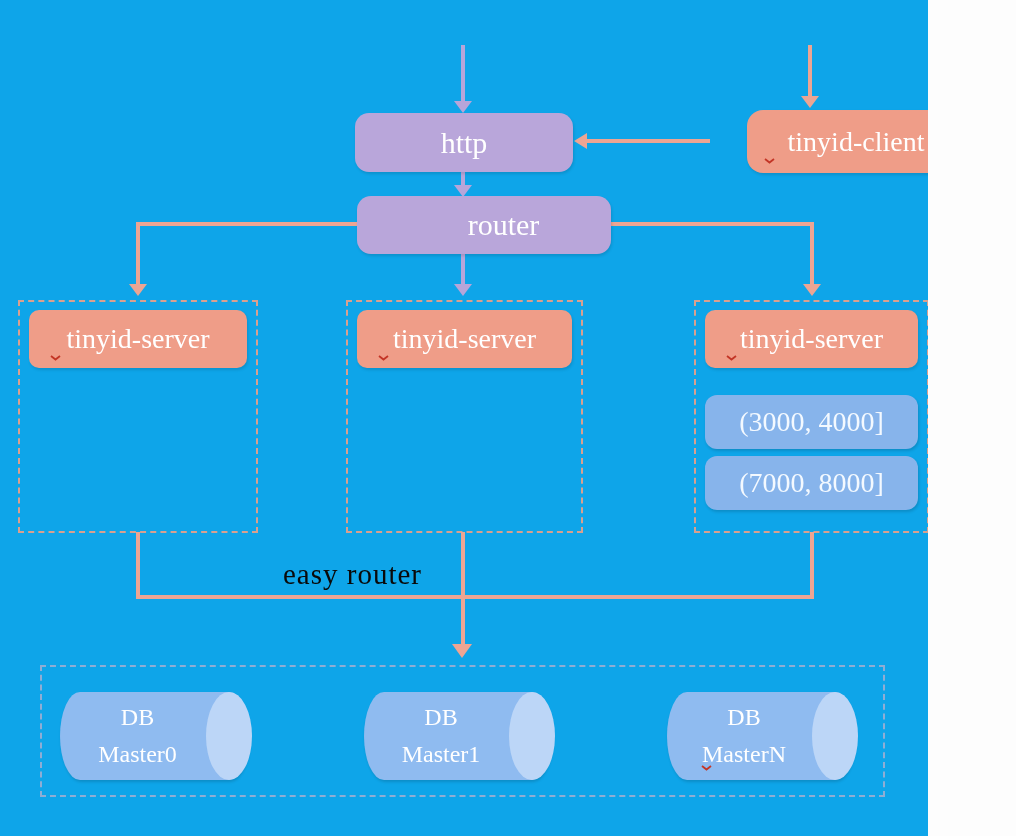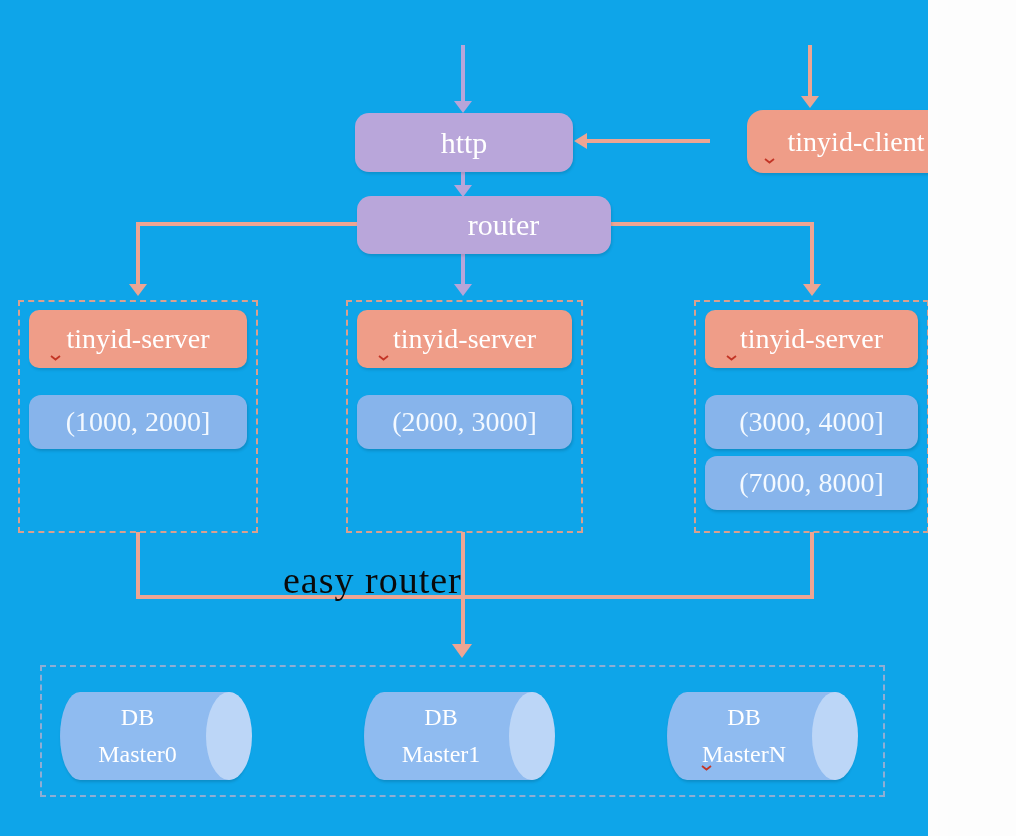--- a/index.html
+++ b/index.html
@@ -43,21 +43,21 @@
   .range-badge.r2{margin-top:7px;}
   
   .line{position:absolute;}
   .sline{background:var(--conn-salmon,#eda593);}
   .pline{background:var(--conn-purple,#b7a5d9);}
   .ah-down-s{position:absolute;width:0;height:0;border-left:9px solid transparent;border-right:9px solid transparent;border-top:12px solid var(--conn-salmon,#eda593);}
   .ah-down-p{position:absolute;width:0;height:0;border-left:9px solid transparent;border-right:9px solid transparent;border-top:12px solid var(--conn-purple,#b7a5d9);}
   .ah-left-s{position:absolute;width:0;height:0;border-top:8px solid transparent;border-bottom:8px solid transparent;border-right:13px solid var(--conn-salmon,#eda593);}
   
   #easy-router-label{
-    position:absolute;left:283px;top:558px;font-size:38px;color:#0a0a0a;
+    position:absolute;left:283px;top:558px;font-size:29px;color:#0a0a0a;
     letter-spacing:1px;
   }
   
   #db-box{
     position:absolute;left:40px;top:665px;width:845px;height:132px;
     box-sizing:border-box;border:2px dashed var(--db-border,#8fadd4);
   }
   .cylinder{
     position:absolute;top:25px;height:88px;
     background:var(--cyl-body,#8fbbf0);
@@ -127,34 +127,28 @@
       </svg>
   </div>
 
   <div class="group" id="group-0">
     <div class="server-box salmon">
       <span>tinyid-server</span>
       <svg class="squiggle" style="left:21px;bottom:7px;" width="11" height="6" viewBox="0 0 11 6">
           <polyline points="1,1 5.5,4.5 10,1" fill="none" stroke="#c33526" stroke-width="1.8"></polyline>
         </svg>
     </div>
-    <div class="range-badge bluebadge r1">
-      <span>(1000, 2000]</span>
-    </div>
   </div>
 
   <div class="group" id="group-1">
     <div class="server-box salmon">
       <span>tinyid-server</span>
       <svg class="squiggle" style="left:21px;bottom:7px;" width="11" height="6" viewBox="0 0 11 6">
           <polyline points="1,1 5.5,4.5 10,1" fill="none" stroke="#c33526" stroke-width="1.8"></polyline>
         </svg>
-    </div>
-    <div class="range-badge bluebadge r1">
-      <span>(2000, 3000]</span>
     </div>
   </div>
 
   <div class="group" id="group-2">
     <div class="server-box salmon">
       <span>tinyid-server</span>
       <svg class="squiggle" style="left:21px;bottom:7px;" width="11" height="6" viewBox="0 0 11 6">
           <polyline points="1,1 5.5,4.5 10,1" fill="none" stroke="#c33526" stroke-width="1.8"></polyline>
         </svg>
     </div>

